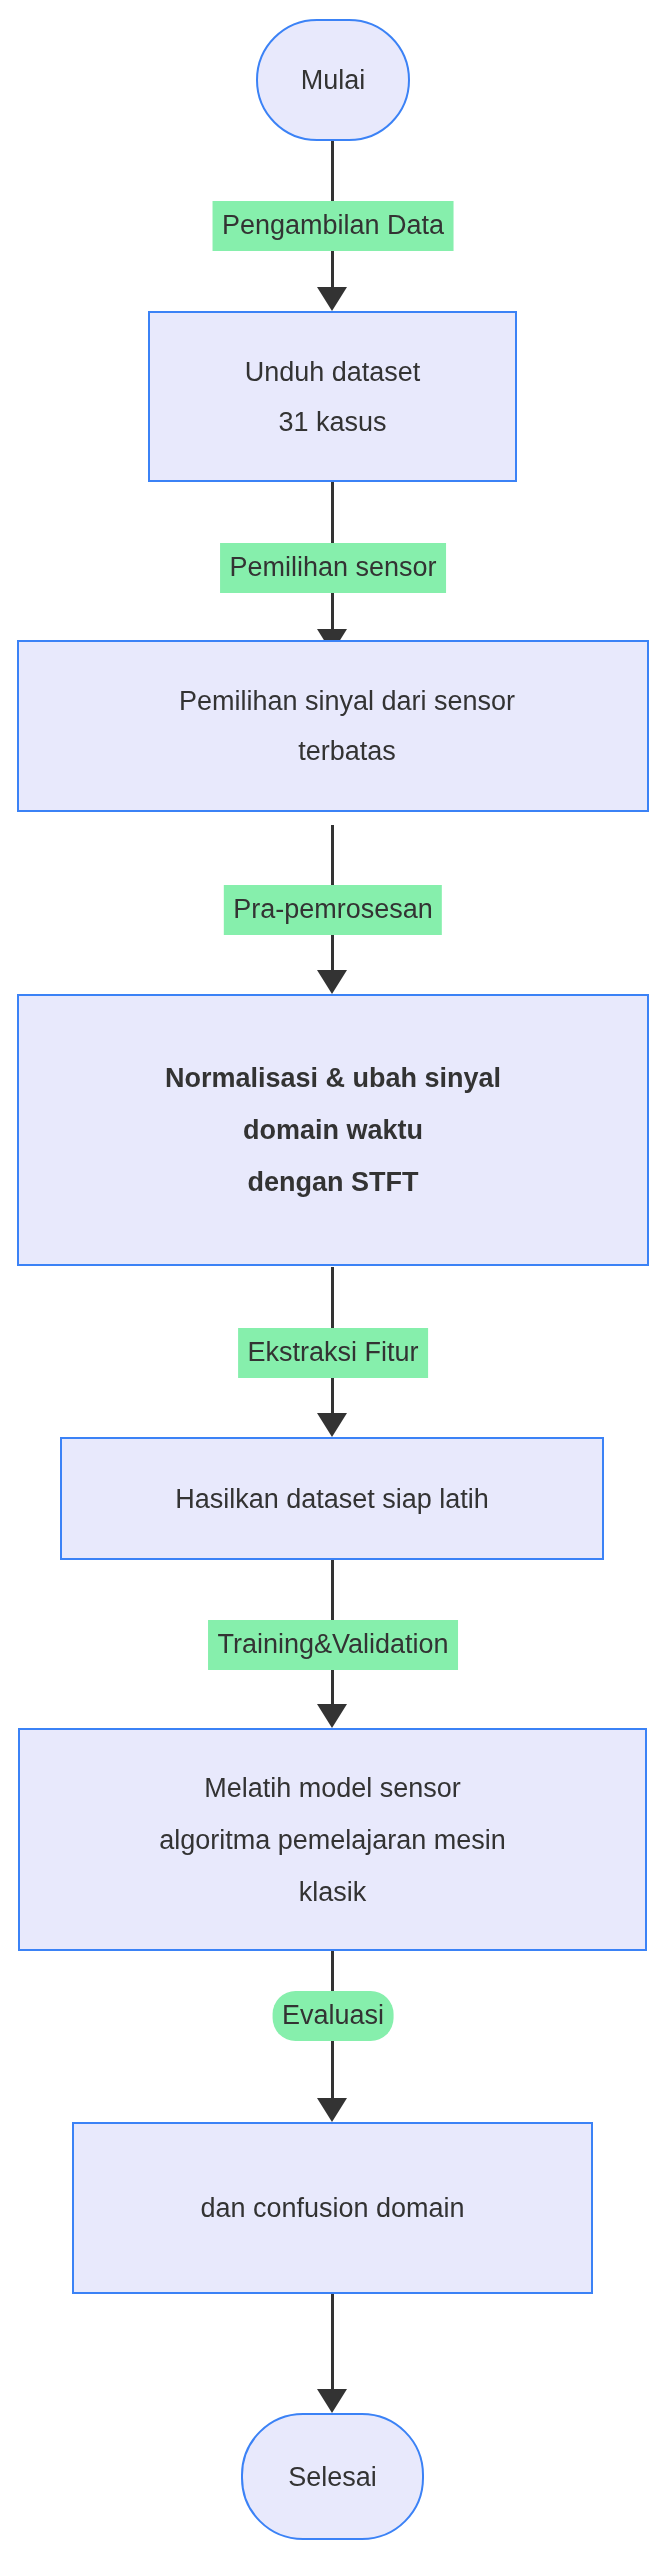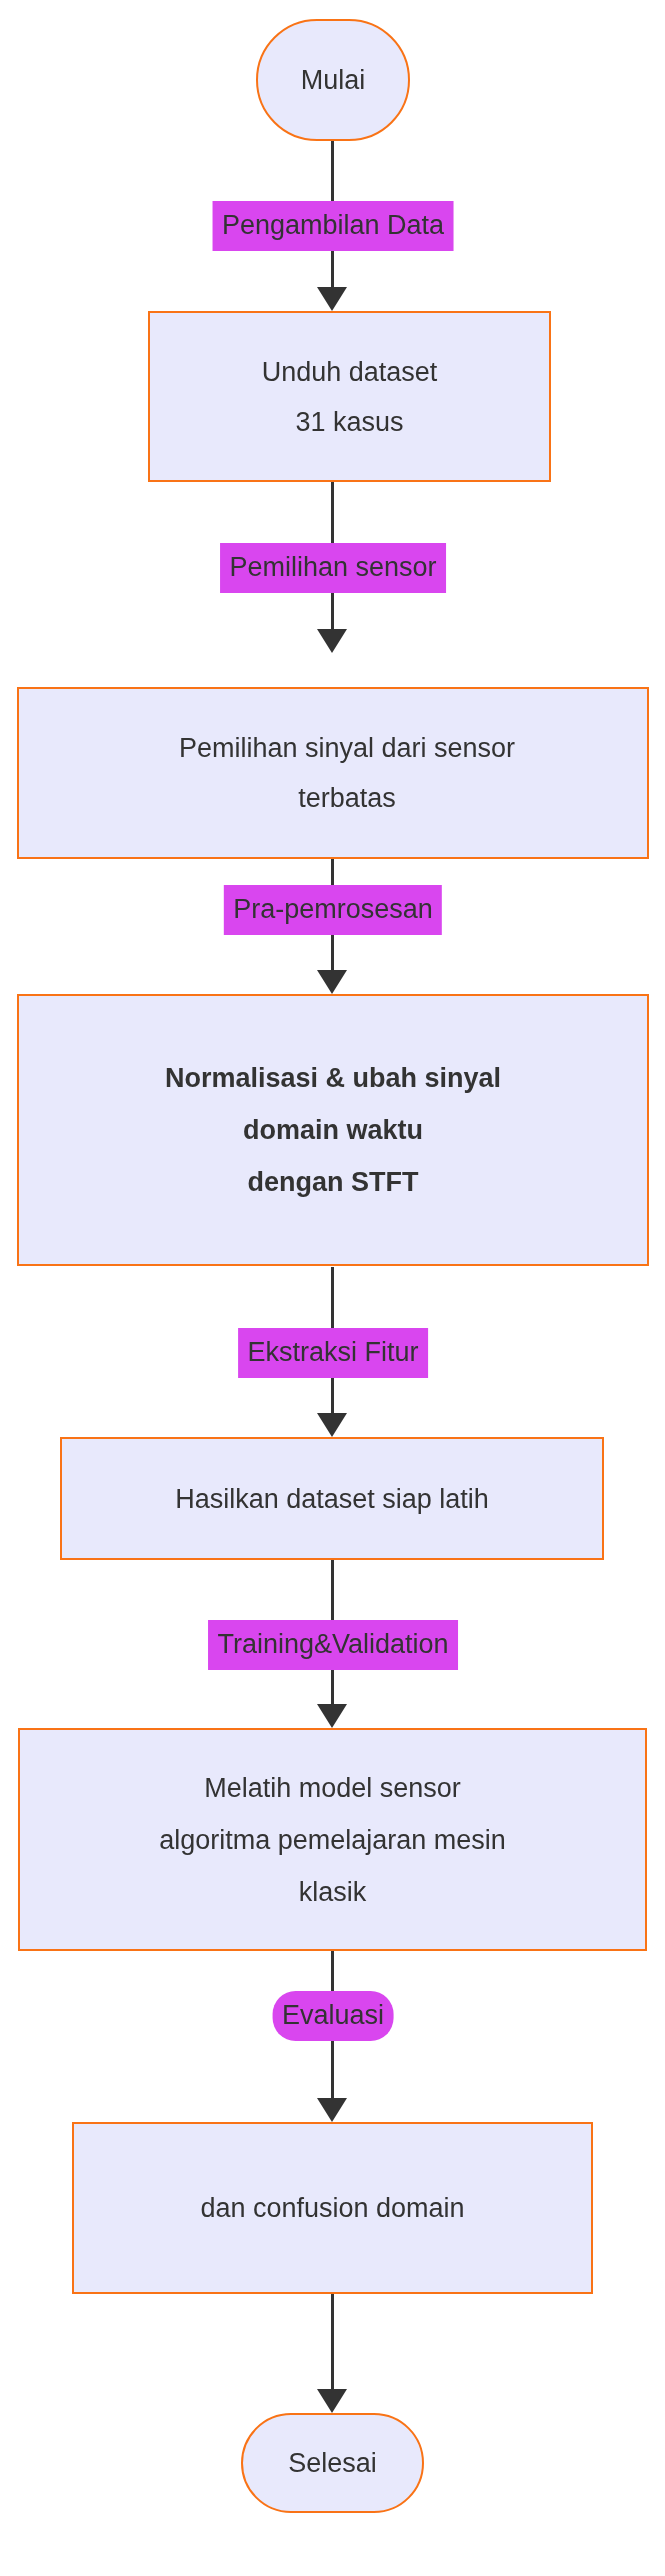--- a/index.html
+++ b/index.html
@@ -8,40 +8,40 @@
     width:666px;height:2576px;
     background:#ffffff;
     font-family:"Liberation Sans", sans-serif;
     overflow:hidden;
   }
   
   .node{
     position:absolute;
     box-sizing:border-box;
     background:#e8e9fc;
-    border:2px solid #f97316;
+    border:2px solid #3b82f6;
     display:flex;
     flex-direction:column;
     align-items:center;
     justify-content:center;
     text-align:center;
     color:#333333;
     font-size:27px;
     line-height:50px;
   }
   .node .line{white-space:nowrap;}
   .stadium{border-radius:62px;}
   .n1{left:256px;top:19px;width:154px;height:122px;}
-  .n2{left:148px;top:311px;width:403px;height:171px;}
-  .n3{left:17px;top:687px;width:632px;height:172px;padding-left:28px;}
+  .n2{left:148px;top:311px;width:369px;height:171px;}
+  .n3{left:17px;top:640px;width:632px;height:172px;padding-left:28px;}
   .n4{left:17px;top:994px;width:632px;height:272px;line-height:52px;font-weight:bold;}
   .n5{left:60px;top:1437px;width:544px;height:123px;}
   .n6{left:18px;top:1728px;width:629px;height:223px;line-height:52px;}
   .n7{left:72px;top:2122px;width:521px;height:172px;}
-  .n8{left:241px;top:2413px;width:183px;height:100px;justify-content:center;}
+  .n8{left:241px;top:2413px;width:183px;height:127px;justify-content:center;}
   
   .edge-line{
     position:absolute;
     left:331px;
     width:2.7px;
     background:#333333;
   }
   .e1{top:141px;height:164px;}
   .e2{top:482px;height:166px;}
   .e3{top:825px;height:164px;}
@@ -61,21 +61,21 @@
   .a2{top:629px;}
   .a3{top:970px;}
   .a4{top:1413px;}
   .a5{top:1704px;}
   .a6{top:2098px;}
   .a7{top:2389px;}
   .edge-label{
     position:absolute;
     left:333px;
     transform:translateX(-50%);
-    background:#d946ef;
+    background:#86efac;
     color:#333333;
     font-size:27px;
     line-height:27px;
     padding:11.4px 9.4px;
     white-space:nowrap;
   }
   .l1{top:201px;}
   .l2{top:543px;}
   .l3{top:885px;}
   .l4{top:1328px;}

